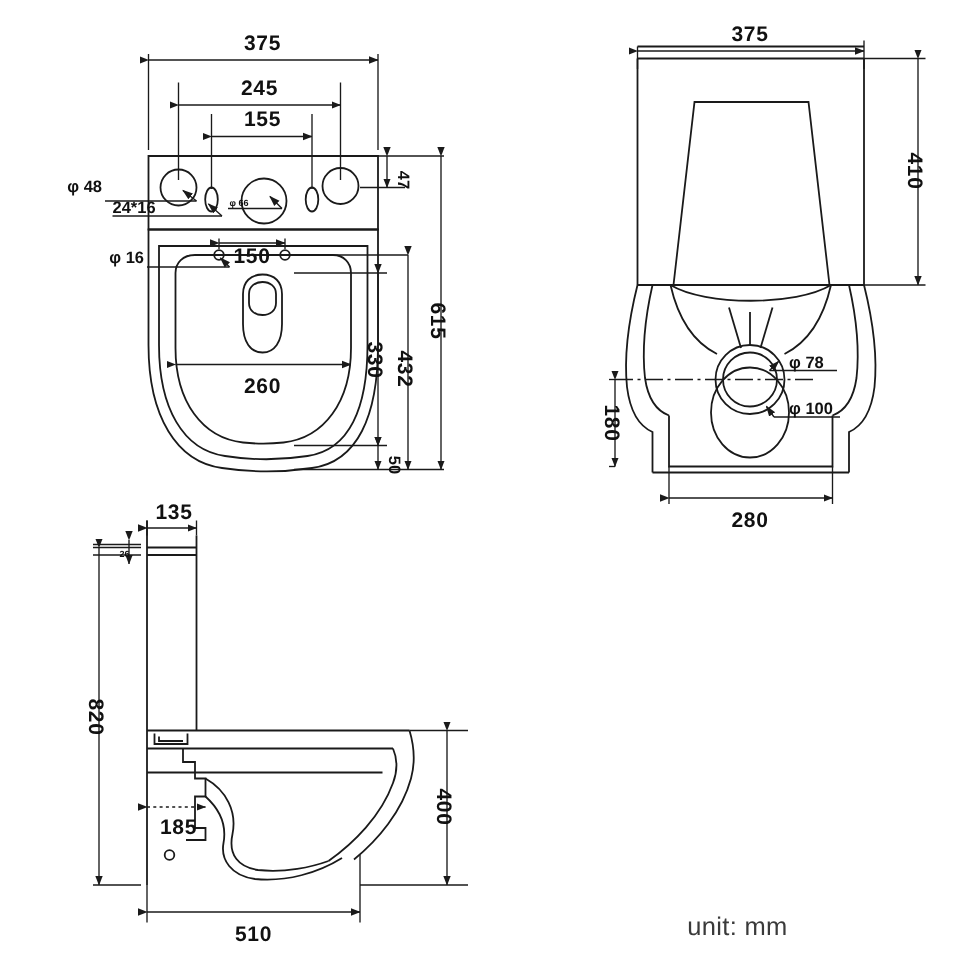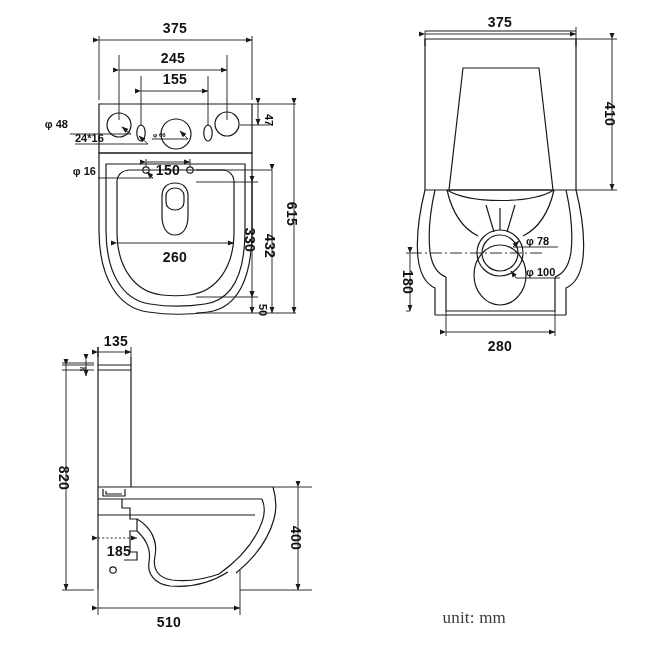--- a/index.html
+++ b/index.html
@@ -12,20 +12,21 @@
     height: 650px;
     overflow: hidden;
     font-family: "Liberation Sans", sans-serif;
     color: #111111;
   }
   #drawing-root {
     position: relative;
     width: 524px;
     height: 650px;
     background: #ffffff;
+    padding-left: 19px;
   }
   #cad-svg {
     position: absolute;
     left: 0;
     top: 0;
     width: 650px;
     height: 650px;
     display: block;
   }
   .ln-dim { stroke: #1a1a1a; fill: none; stroke-width: 0.9; }
@@ -48,21 +49,21 @@
   .dimtext-xs {
     font-family: "Liberation Sans", sans-serif;
     font-size: 6px;
     font-weight: 700;
     fill: #111111;
   }
   .unit-label {
     position: absolute;
     right: 18px;
     bottom: 22px;
-    font-family: Liberation Serif, serif;
+    font-family: Liberation Sans, sans-serif;
     font-size: 17px;
     font-weight: 400;
     color: #3a3a3a;
     letter-spacing: 0.2px;
     white-space: nowrap;
   }
 </style>
 </head>
 <body>
 

